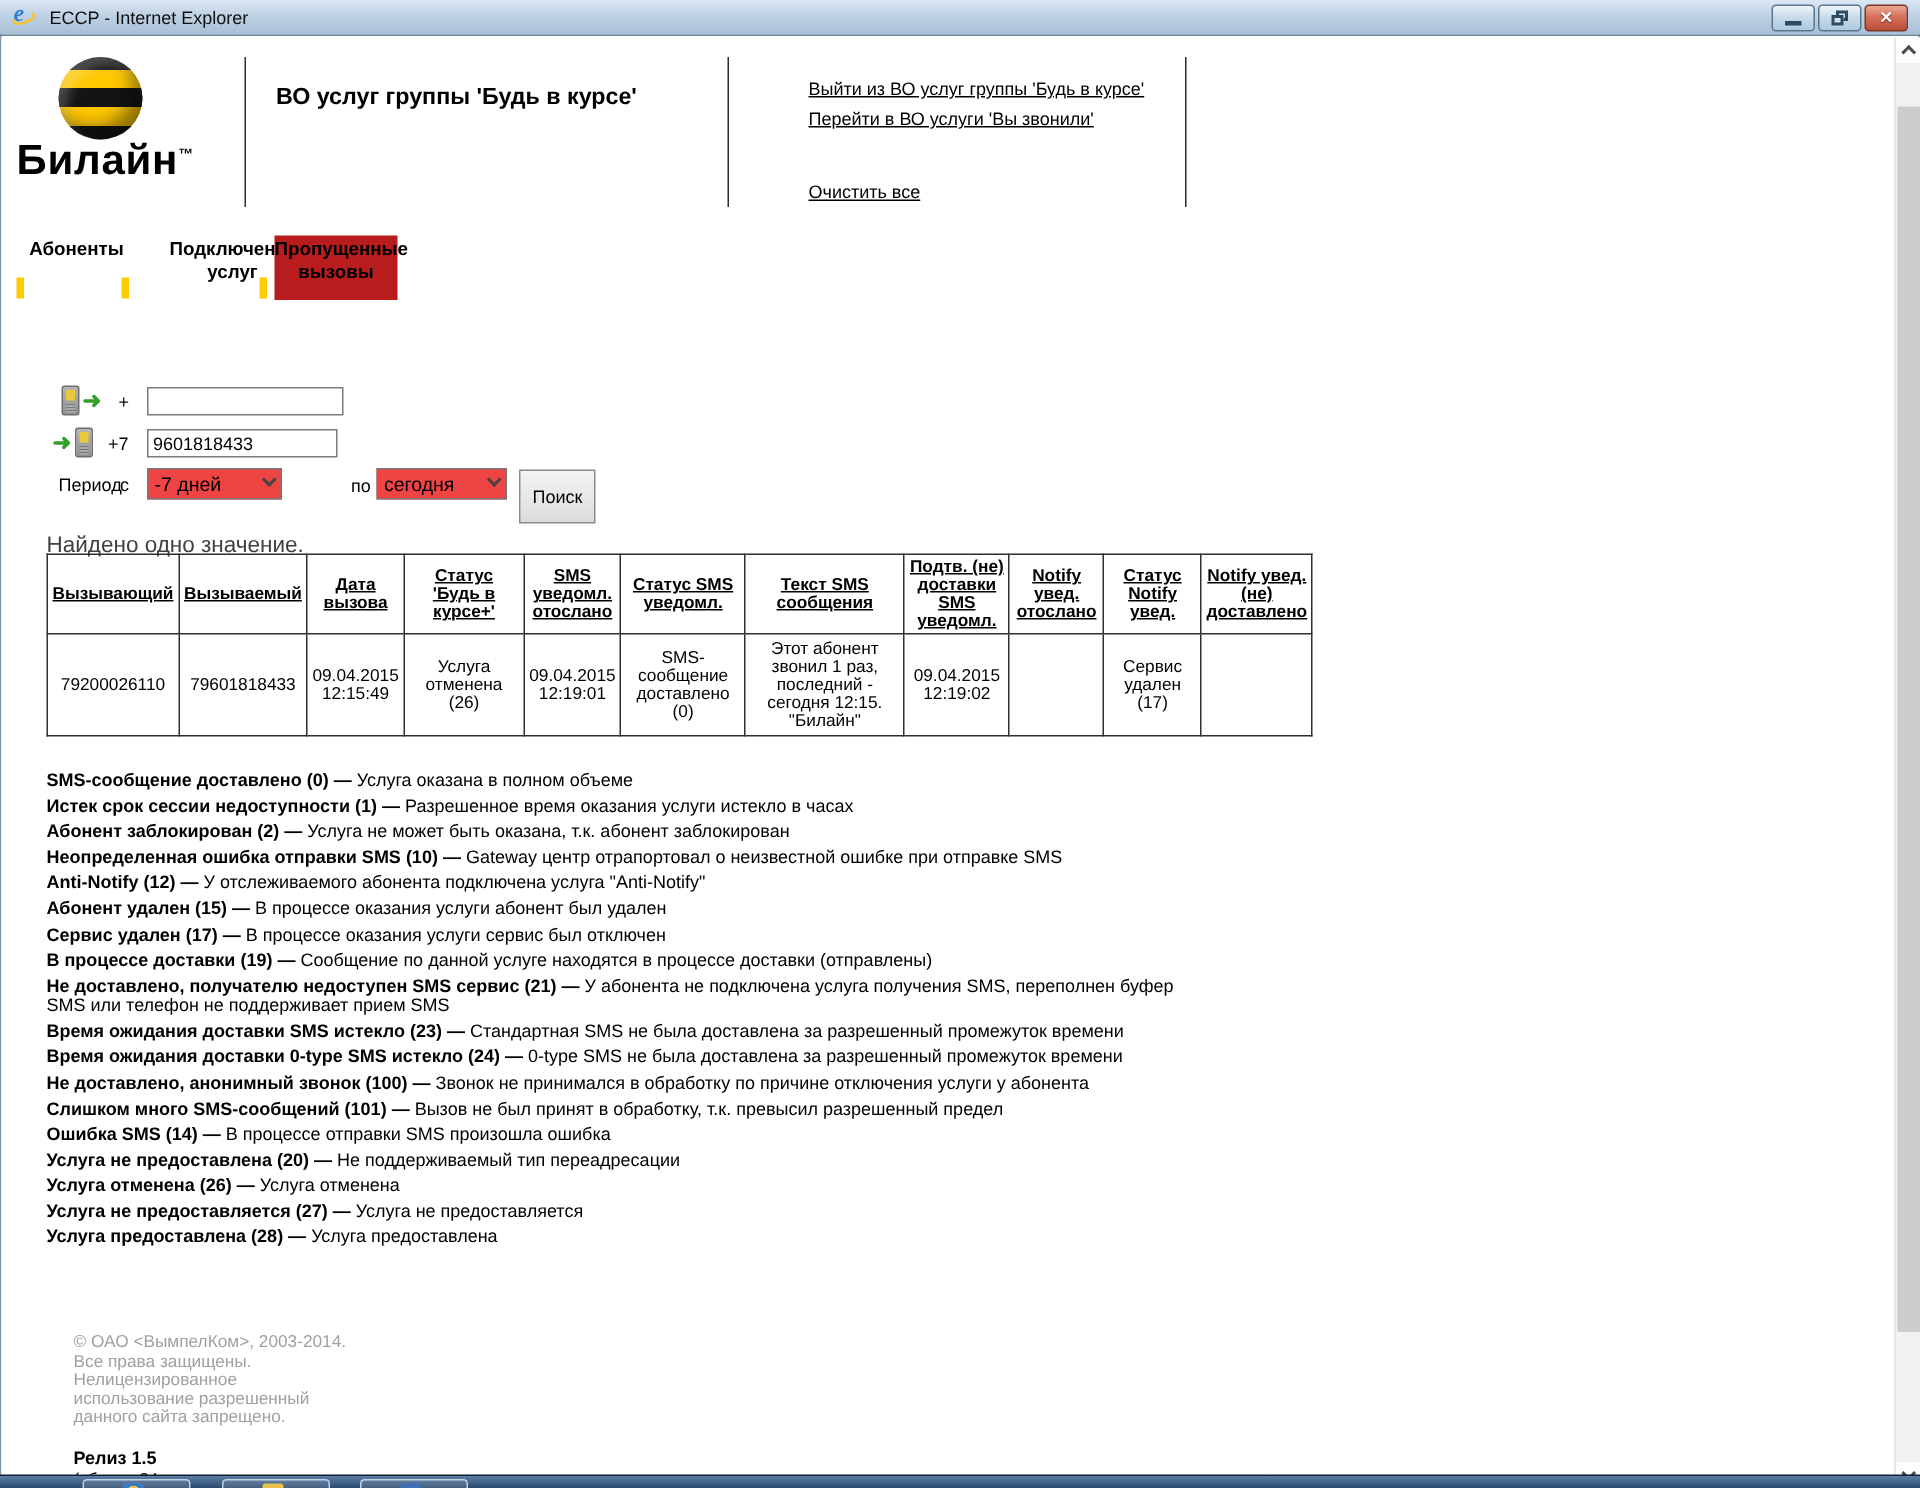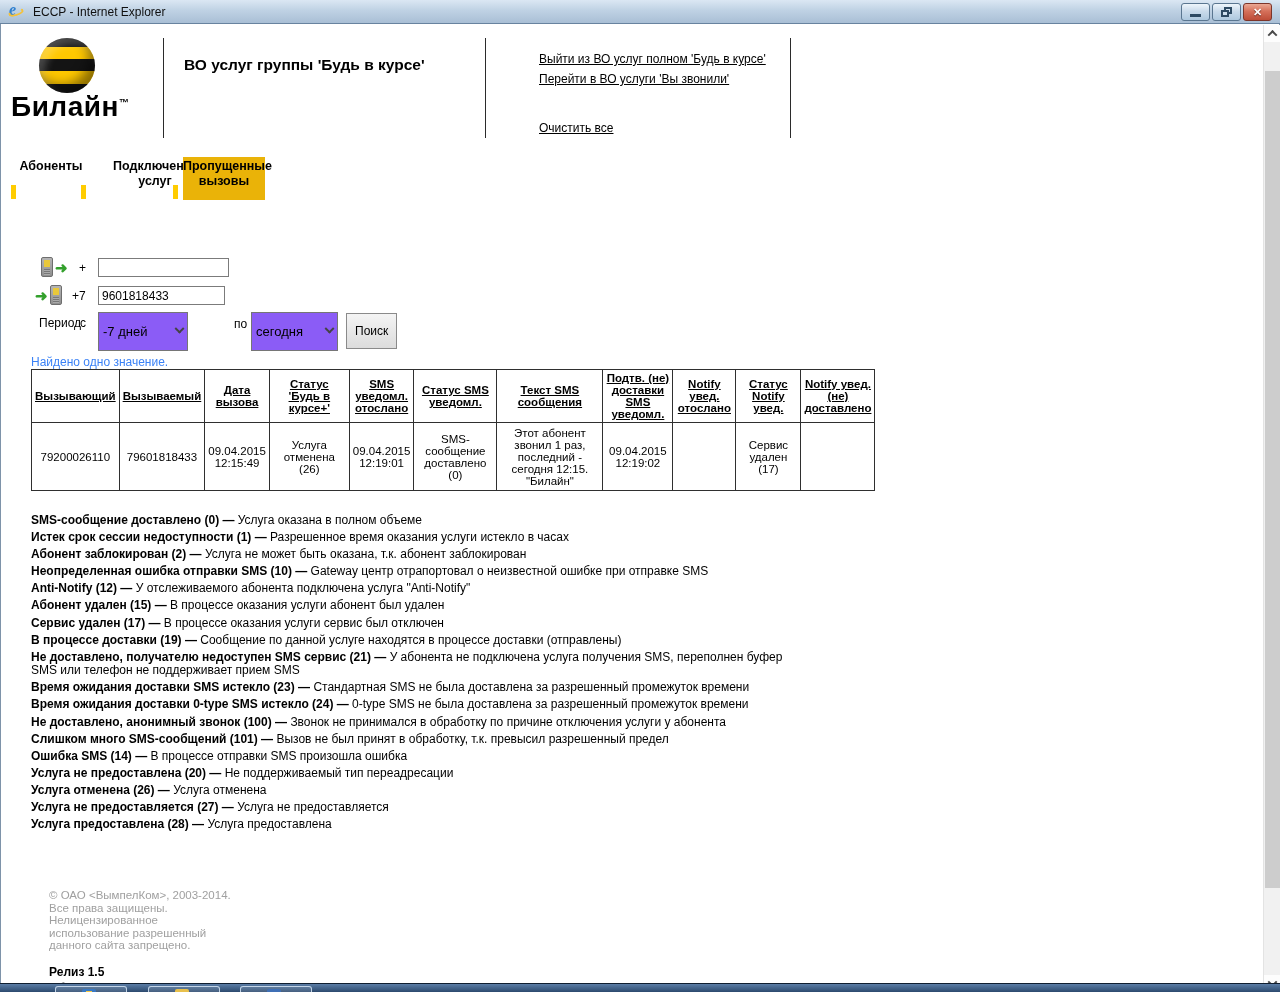--- a/index.html
+++ b/index.html
@@ -42,43 +42,43 @@
   .vdiv1 { left:162px; } .vdiv2 { left:484px; } .vdiv3 { left:789px; }
   .page-title { position:absolute; left:183px; top:31px; font-size:15.5px; font-weight:bold; color:#000; }
   .hlink { position:absolute; left:538px; font-size:12px; color:#000; text-decoration:underline; cursor:pointer; white-space:nowrap; }
   .hlink.l1 { top:27px; } .hlink.l2 { top:47px;text-align:center; } .hlink.l3 { top:96px; }
 
   
   .tab { position:absolute; top:132px; height:43px; text-align:center; font-size:12.5px; font-weight:bold;
          line-height:15px; color:#000; padding-top:2px; cursor:pointer; }
   .tab.t1 { left:17px; width:66px; }
   .tab.t2 { left:88px; width:84px;margin-left:24px; }
-  .tab.t3 { left:182px; width:82px; background:#eab308; }
+  .tab.t3 { left:182px; width:82px; background:#b91c1c; }
   .notch { position:absolute; top:160px; width:5px; height:14px; background:#ffcc00; }
   .n1 { left:10px; } .n2 { left:80px; } .n3 { left:172px; }
 
   
   .phone-ic { position:absolute; width:60px; height:22px; display:flex; align-items:center; gap:2px; }
   .ph-body { width:12px; height:20px; background:linear-gradient(#b5b5b5,#8f8f8f); border:1px solid #6e6e6e; border-radius:2px; position:relative; }
   .ph-body::before { content:""; position:absolute; left:2px; top:2px; width:6px; height:7px; background:#e9c83a; }
   .ph-body::after { content:""; position:absolute; left:2px; top:11px; width:6px; height:6px;
      background:repeating-linear-gradient(#777 0 1px,#aaa 1px 2px); }
   .arrow { color:#33a02c; font-size:15px; font-weight:bold; line-height:1; }
   .f-label { position:absolute; font-size:12px; color:#000; }
   .f-input { position:absolute; height:19px; border:1px solid #7b7b7b; background:#fff; font-family:"Liberation Sans",sans-serif;
              font-size:12px; padding:0 3px; color:#000; }
-  .sel { position:absolute; height:39px; border:1px solid #767676; background:#8b5cf6; display:flex; align-items:center;
+  .sel { position:absolute; height:21px; border:1px solid #767676; background:#ef4444; display:flex; align-items:center;
          padding:0 4px; font-size:13px; cursor:pointer; }
   .sel .chev { margin-left:auto; width:7px; height:7px; border-right:2px solid #444; border-bottom:2px solid #444;
                transform:rotate(45deg) translate(-2px,-2px); }
   .btn { position:absolute; height:36px; border:1px solid #8a8a8a; background:linear-gradient(#f4f4f4,#dcdcdc);
          font-family:"Liberation Sans",sans-serif; font-size:12px; padding:0 8px; cursor:pointer; }
 
   
-  .summary { position:absolute; left:30px; top:330px; font-size:12px; color:#3b82f6; }
+  .summary { position:absolute; left:30px; top:330px; font-size:15px; color:#404040; }
   .results-table { position:absolute; left:30px; top:344px; border-collapse:collapse; table-layout:fixed; }
   .results-table th, .results-table td { border:1px solid #2f2f2f; font-size:11.5px; text-align:center;
       padding:2px 3px; word-wrap:break-word; }
   .results-table th { font-weight:bold; text-decoration:underline; height:53px; cursor:pointer; }
   .results-table td { height:68px; }
 
   
   .legend { position:absolute; left:30px; top:489px; width:772px; }
   .legend-line { font-size:12px; line-height:13.5px; margin-bottom:3.6px; color:#000; }
   .legend-line b { font-weight:bold; }
@@ -139,21 +139,21 @@
   <div class="frame-left"></div>
 
   <div class="page">
 
     <div class="logo-sphere"></div>
     <div class="logo-word"><span>Билайн</span><sup>™</sup></div>
     <div class="vdiv vdiv1"></div>
     <div class="vdiv vdiv2"></div>
     <div class="vdiv vdiv3"></div>
     <div class="page-title">ВО услуг группы 'Будь в курсе'</div>
-    <a class="hlink l1">Выйти из ВО услуг полном 'Будь в курсе'</a>
+    <a class="hlink l1">Выйти из ВО услуг группы 'Будь в курсе'</a>
     <a class="hlink l2">Перейти в ВО услуги 'Вы звонили'</a>
     <a class="hlink l3">Очистить все</a>
 
     <div class="tab t1">Абоненты</div>
     <div class="tab t2">Подключение услуг</div>
     <div class="tab t3">Пропущенные вызовы</div>
     <div class="notch n1"></div>
     <div class="notch n2"></div>
     <div class="notch n3"></div>
 

